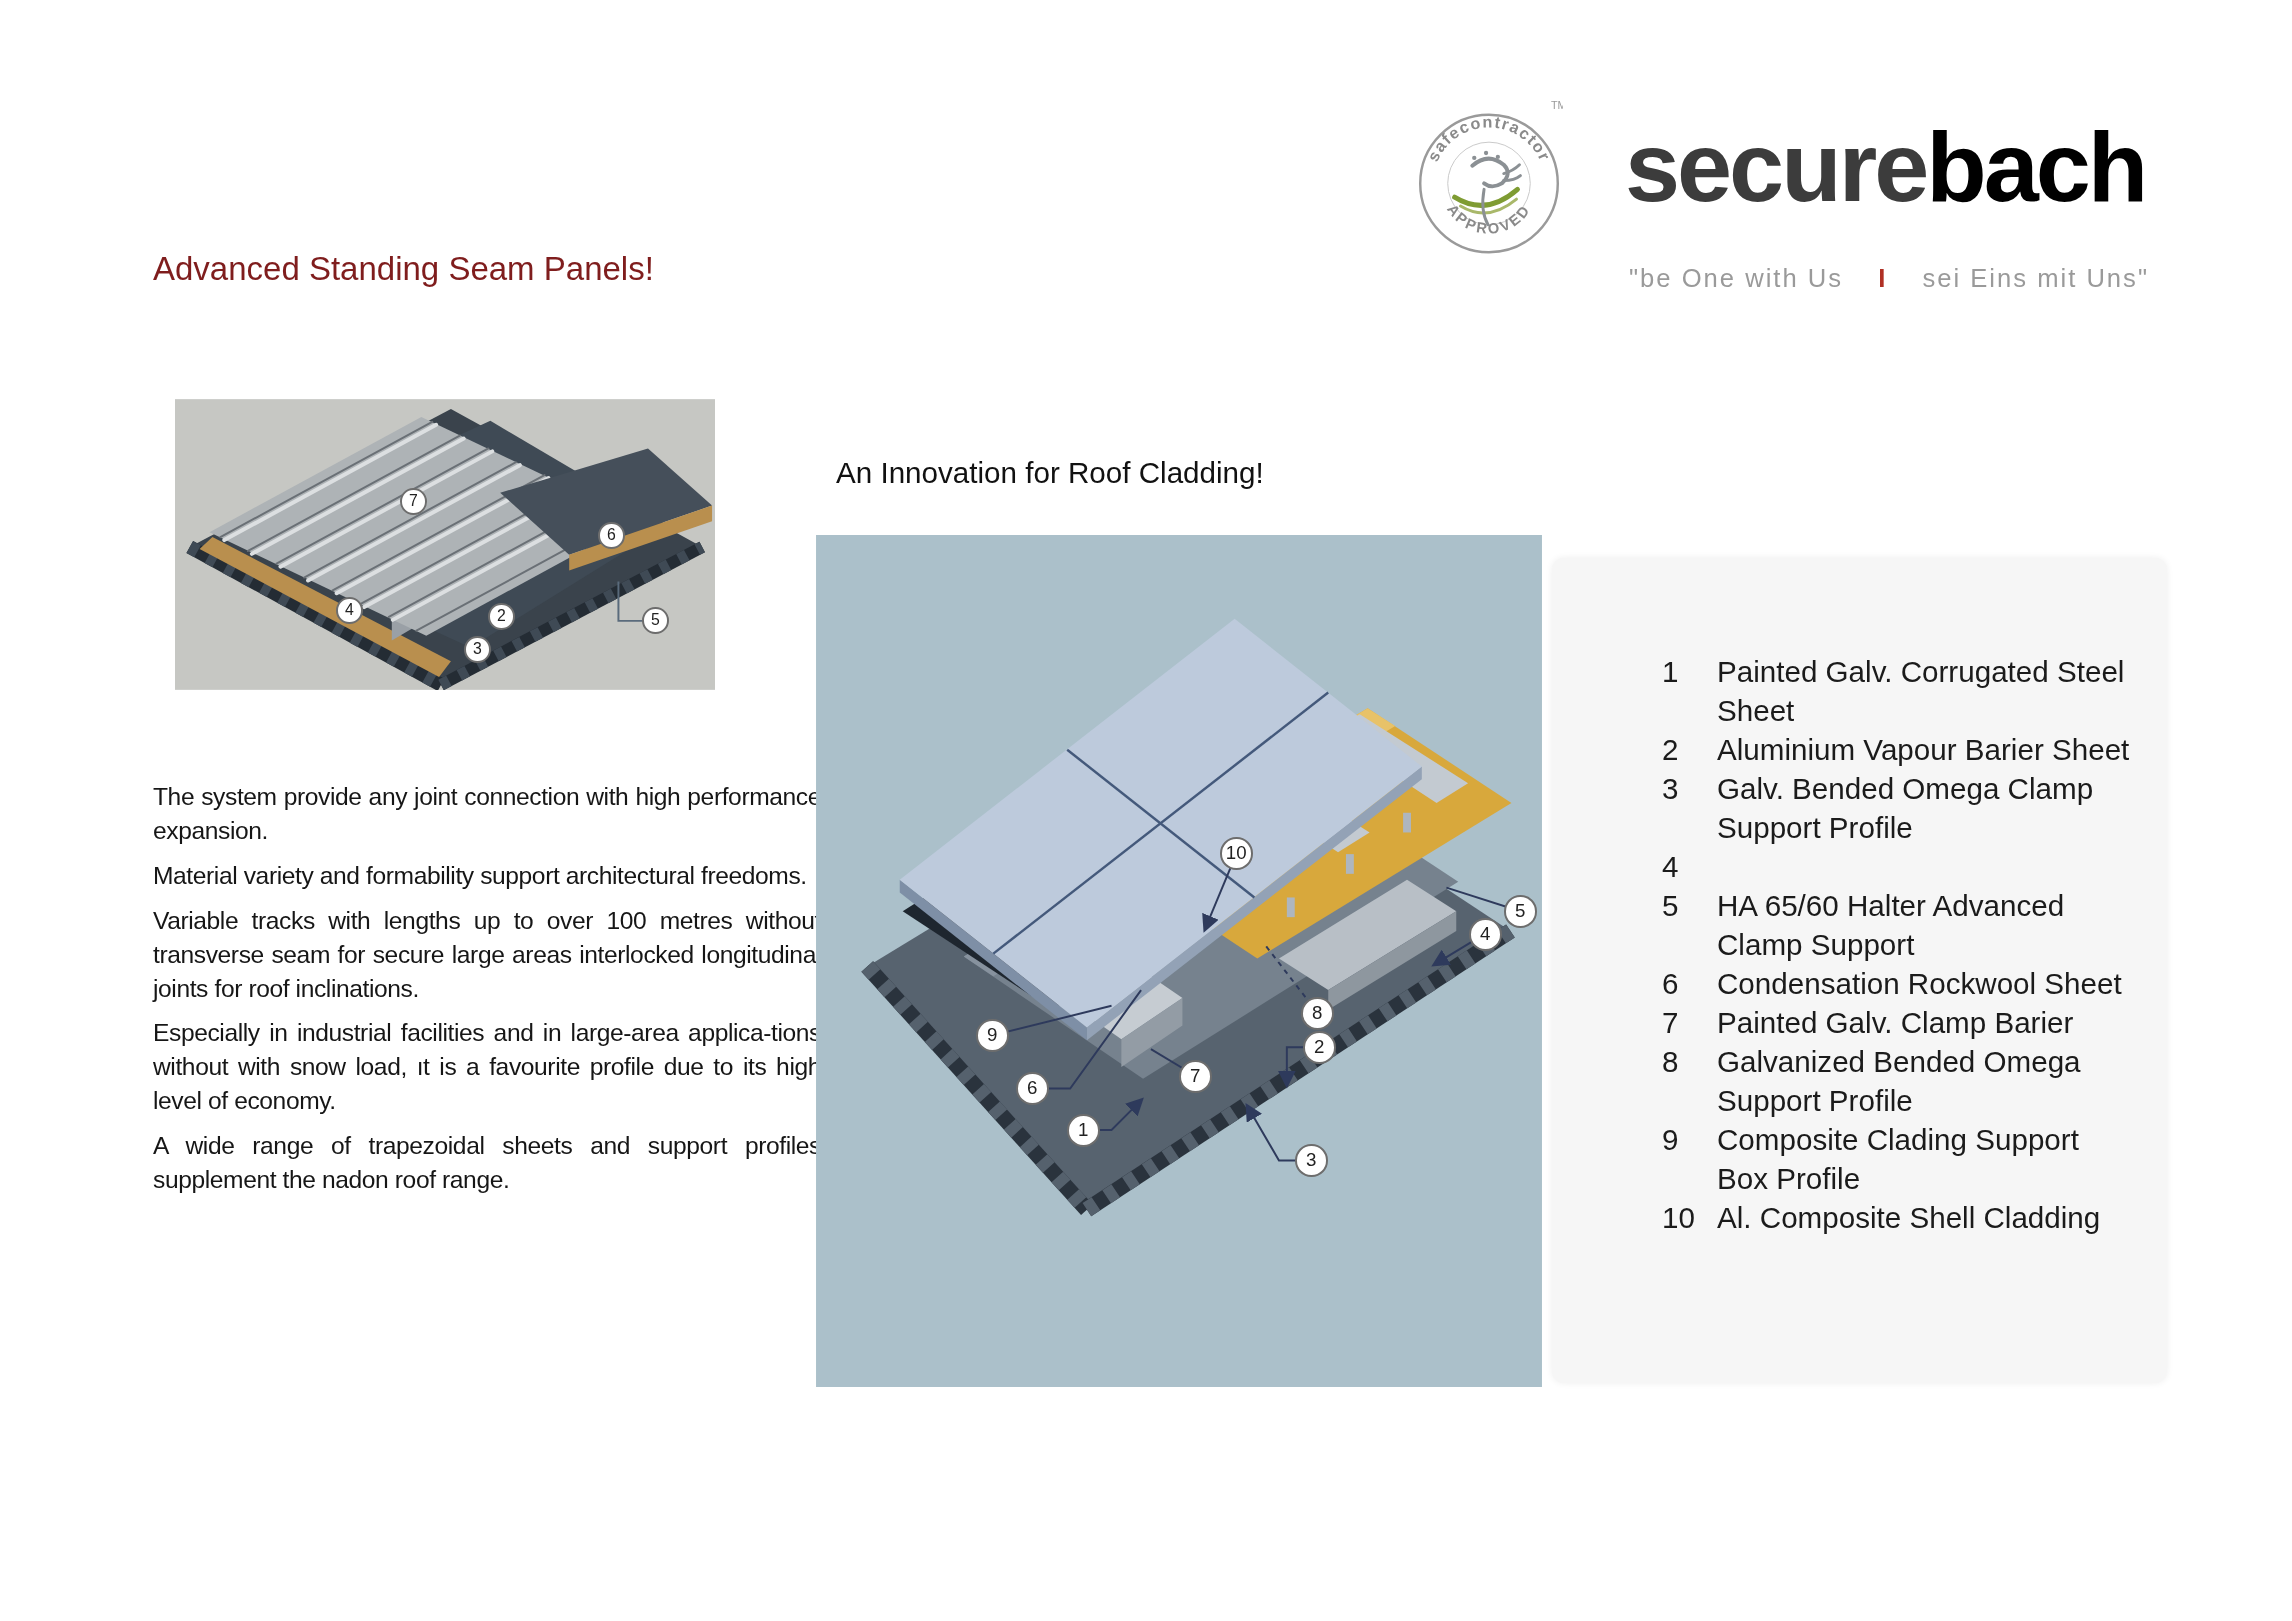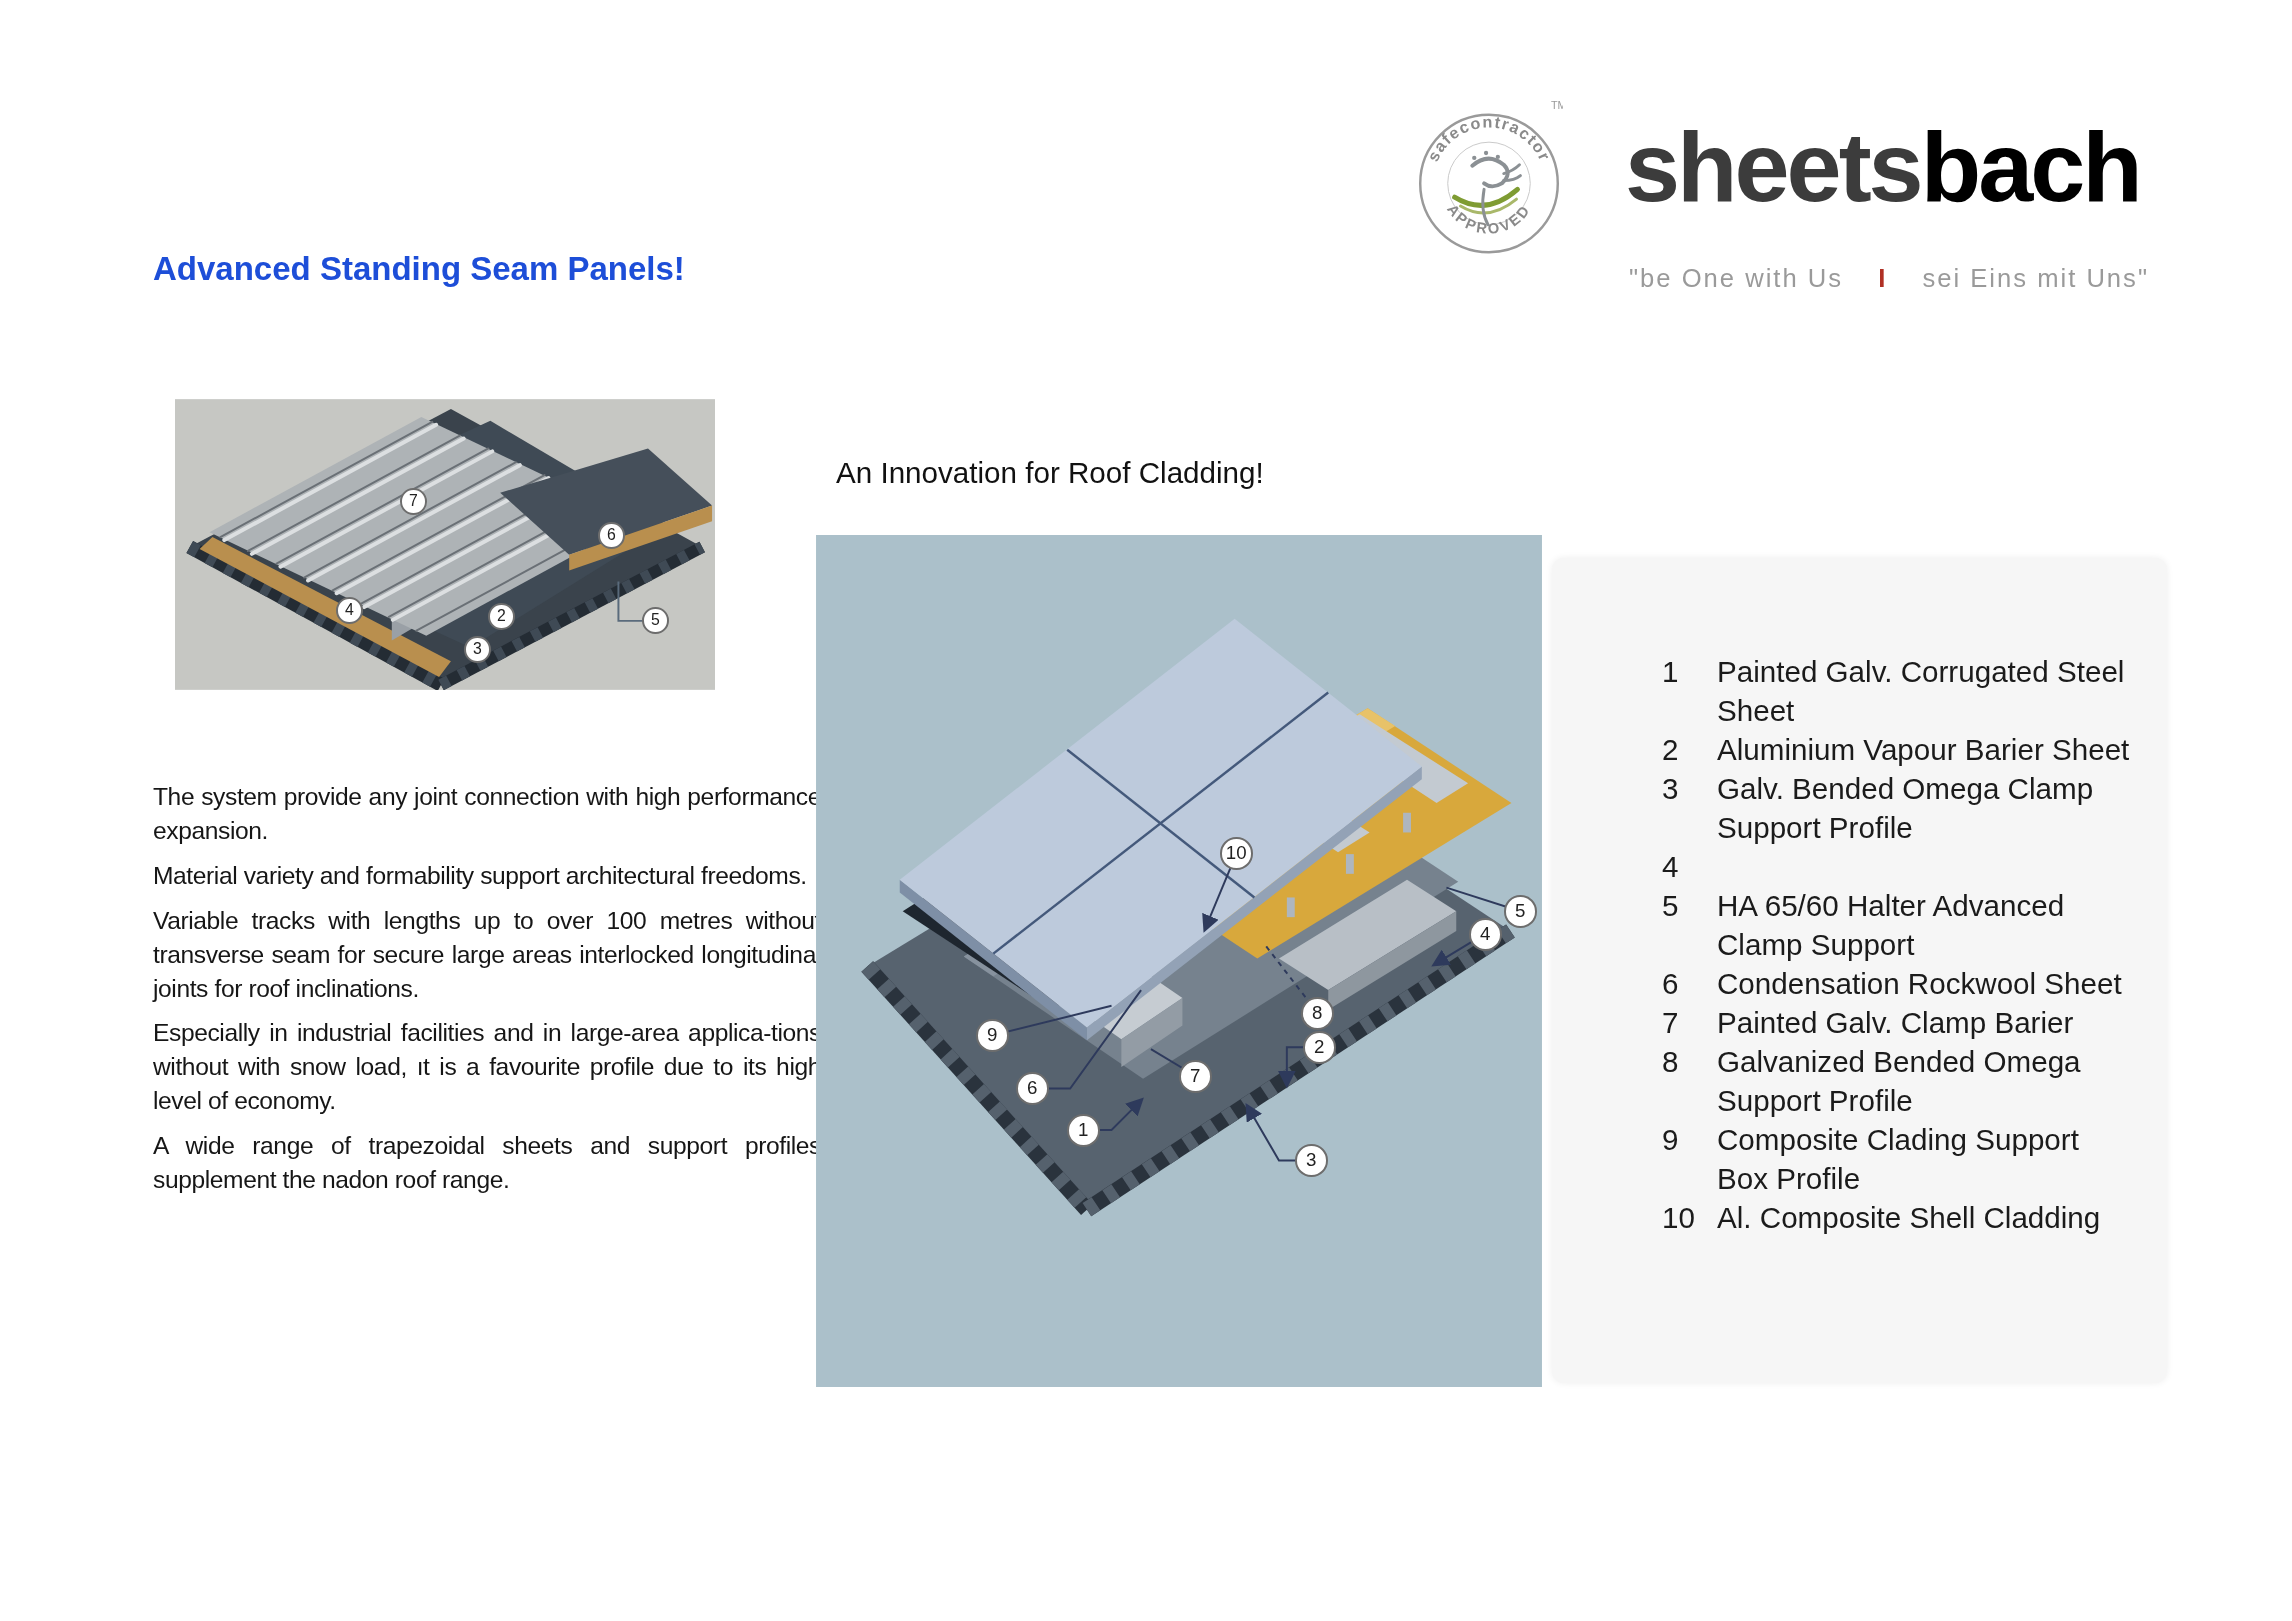--- a/index.html
+++ b/index.html
@@ -11,21 +11,21 @@
   .wordmark{position:absolute;left:1625px;top:110px;width:532px;height:128px;
             font-size:99px;font-weight:700;letter-spacing:-3px;white-space:nowrap;}
   .wordmark .p1{color:#3C3C3C;}
   .wordmark .p2{color:#000000;}
   .tagline{position:absolute;left:1629px;top:264px;width:520px;display:flex;
            justify-content:space-between;align-items:baseline;
            font-size:25.6px;letter-spacing:2px;color:#9A9A9A;}
   .tagline .sep{color:#B03024;font-weight:700;}
 
   
-  .page-title{position:absolute;left:153px;top:250px;font-size:33px;font-weight:700;color:#1d4ed8;}
+  .page-title{position:absolute;left:153px;top:250px;font-size:33px;font-weight:400;color:#7f1d1d;}
   .fig-caption{position:absolute;left:836px;top:456px;font-size:29.6px;color:#111;text-align:right;}
 
   
   .body-copy{position:absolute;left:153px;top:780px;width:668px;color:#161616;
              font-size:24.6px;line-height:34px;letter-spacing:-0.4px;text-align:justify;}
   .body-copy p{margin:0 0 10.8px 0;}
 
   
   .figure{position:absolute;}
   .figure svg{display:block;}
@@ -76,21 +76,21 @@
         <path d="M 90 80 Q 100 77 106 71" fill="none" stroke="#8b9094" stroke-width="3" stroke-linecap="round"></path>
         <path d="M 90 87 Q 101 87 107 82" fill="none" stroke="#8b9094" stroke-width="3" stroke-linecap="round"></path>
         <path d="M 40 104 Q 72 124 104 96" fill="none" stroke="#7F9C33" stroke-width="5" stroke-linecap="round"></path>
         <path d="M 46 113 Q 74 130 103 106" fill="none" stroke="#A9B86A" stroke-width="3" stroke-linecap="round"></path>
         <path d="M 70 96 Q 66 118 74 132" fill="none" stroke="#8b9094" stroke-width="3" stroke-linecap="round"></path>
       </g>
       <text x="138" y="14" font-size="11" fill="#9a9a9a" font-family="Liberation Sans, sans-serif">TM</text>
     </svg>
   </div>
 
-  <div class="wordmark"><span class="p1">sheets</span><span class="p2">bach</span></div>
+  <div class="wordmark"><span class="p1">secure</span><span class="p2">bach</span></div>
   <div class="tagline">
     <span>"be One with Us</span>
     <span class="sep">I</span>
     <span>sei Eins mit Uns"</span>
   </div>
 
   <div class="page-title">Advanced Standing Seam Panels!</div>
   <div class="fig-caption">An Innovation for Roof Cladding!</div>
 
   <div class="body-copy">

